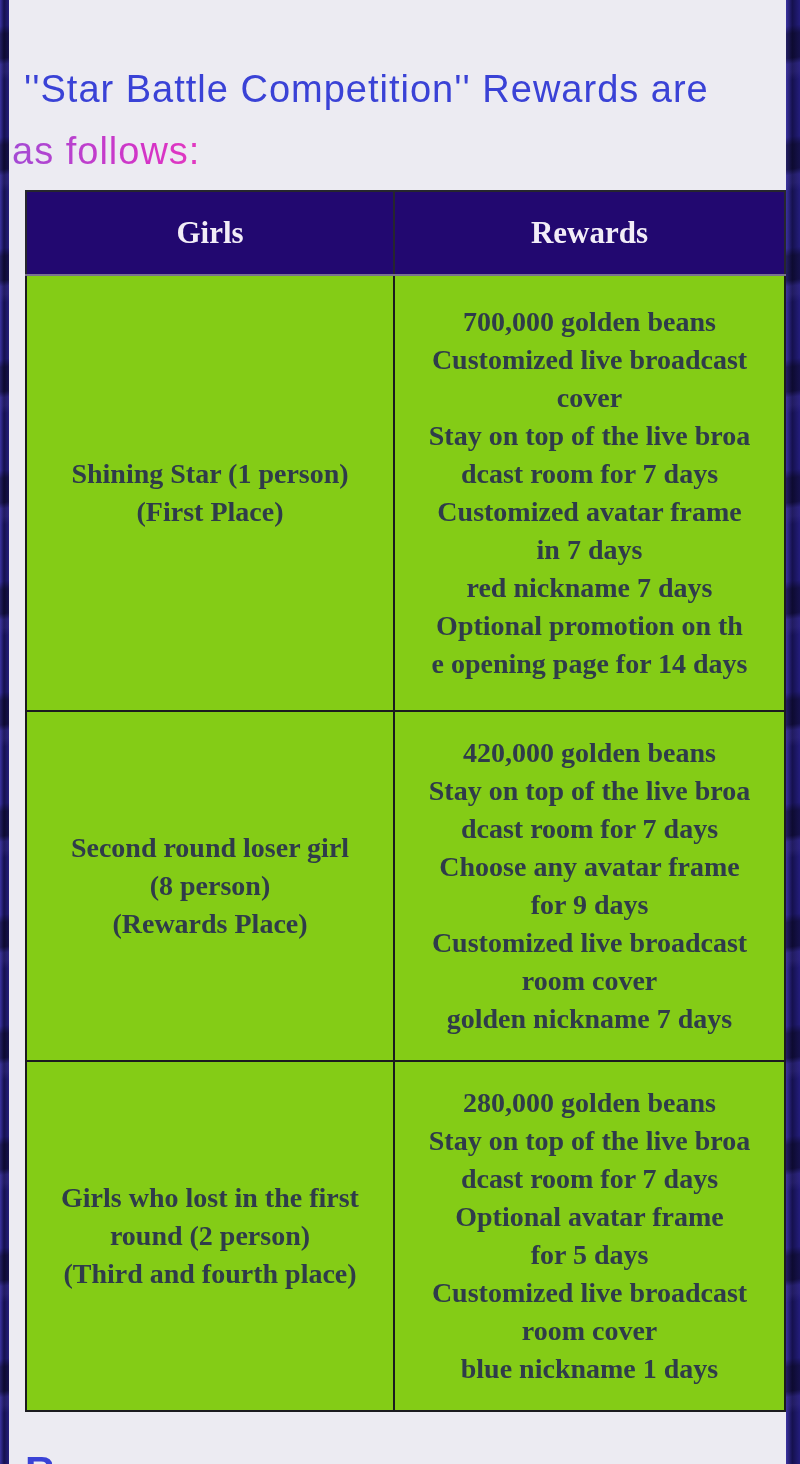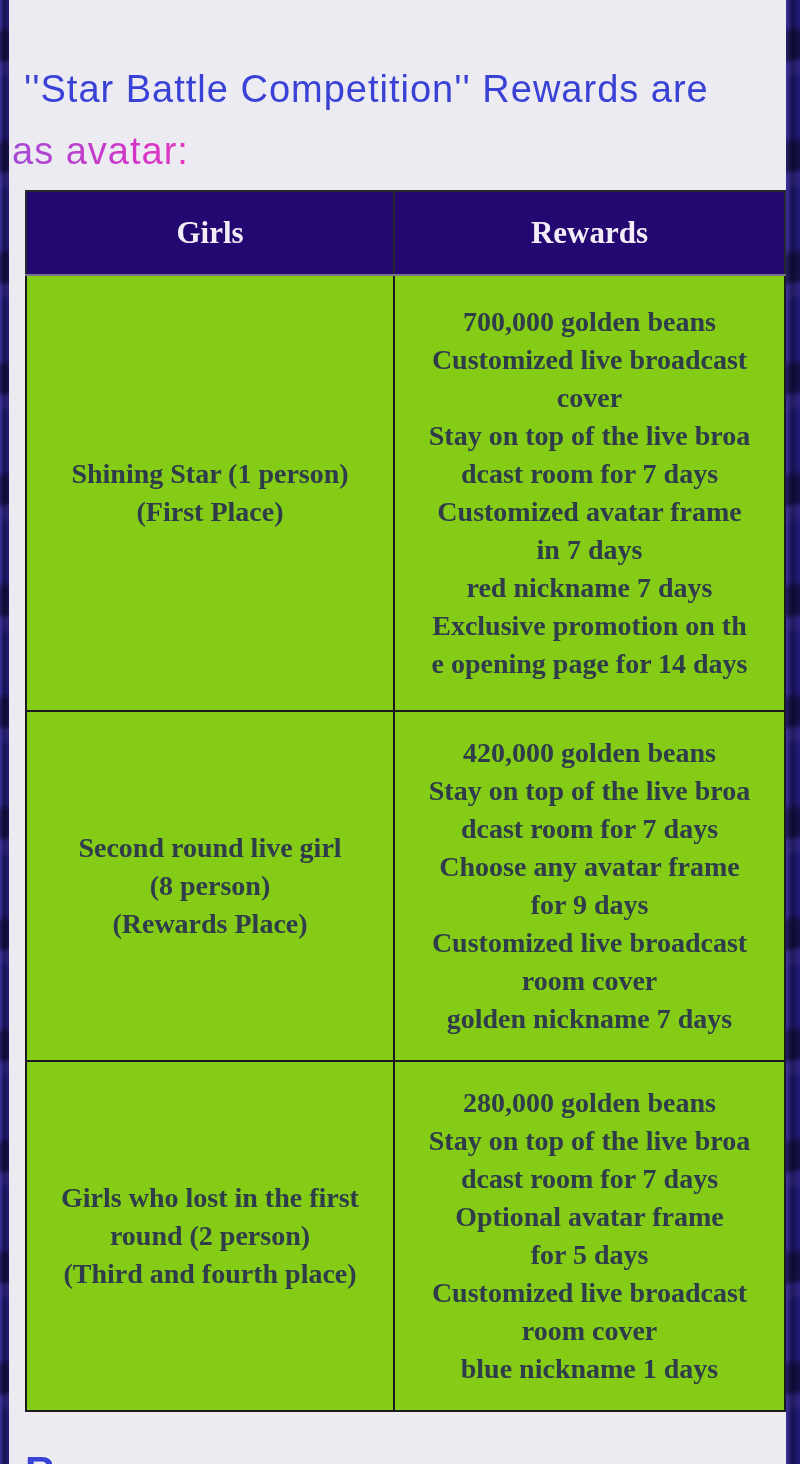--- a/index.html
+++ b/index.html
@@ -83,21 +83,21 @@
   }
 </style>
 </head>
 <body>
 
 <div class="edge left"></div>
 <div class="edge right"></div>
 
 <div class="title">
   <div class="title-line1">''Star Battle Competition'' Rewards are</div>
-  <div><span class="title-line2">as avatar:</span></div>
+  <div><span class="title-line2">as follows:</span></div>
 </div>
 
 <table class="rewards">
   <colgroup>
       <col class="c1">
       <col class="c2">
     </colgroup>
   <thead>
     <tr>
       <th class="h1">Girls</th>
@@ -115,29 +115,29 @@
       <td>
           <div class="cell-wrap">
             <div class="cell-line">700,000 golden beans</div>
             <div class="cell-line">Customized live broadcast</div>
             <div class="cell-line">cover</div>
             <div class="cell-line">Stay on top of the live broa</div>
             <div class="cell-line">dcast room for 7 days</div>
             <div class="cell-line">Customized avatar frame</div>
             <div class="cell-line">in 7 days</div>
             <div class="cell-line">red nickname 7 days</div>
-            <div class="cell-line">Exclusive promotion on th</div>
+            <div class="cell-line">Optional promotion on th</div>
             <div class="cell-line">e opening page for 14 days</div>
           </div>
         </td>
     </tr>
     <tr class="r2">
       <td>
           <div class="cell-wrap">
-            <div class="cell-line">Second round live girl</div>
+            <div class="cell-line">Second round loser girl</div>
             <div class="cell-line">(8 person)</div>
             <div class="cell-line">(Rewards Place)</div>
           </div>
         </td>
       <td>
           <div class="cell-wrap">
             <div class="cell-line">420,000 golden beans</div>
             <div class="cell-line">Stay on top of the live broa</div>
             <div class="cell-line">dcast room for 7 days</div>
             <div class="cell-line">Choose any avatar frame</div>

